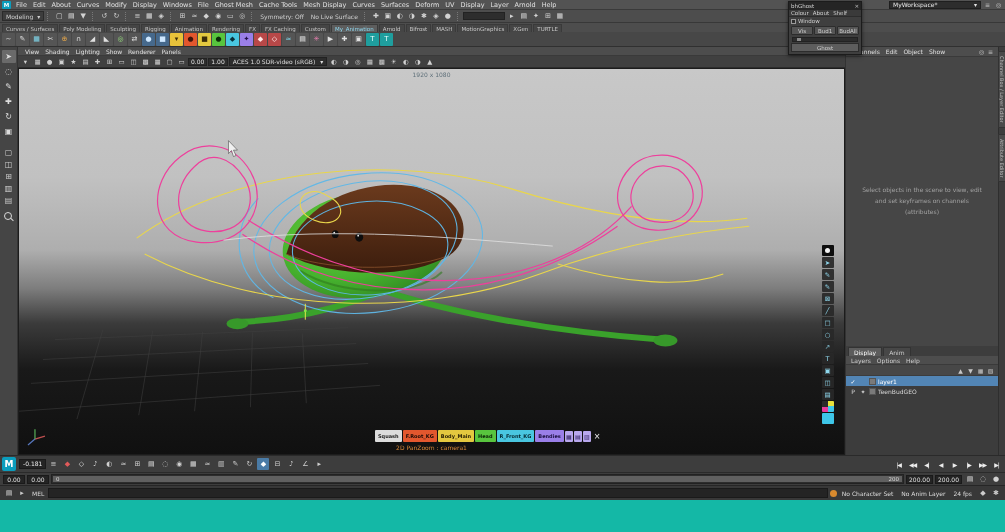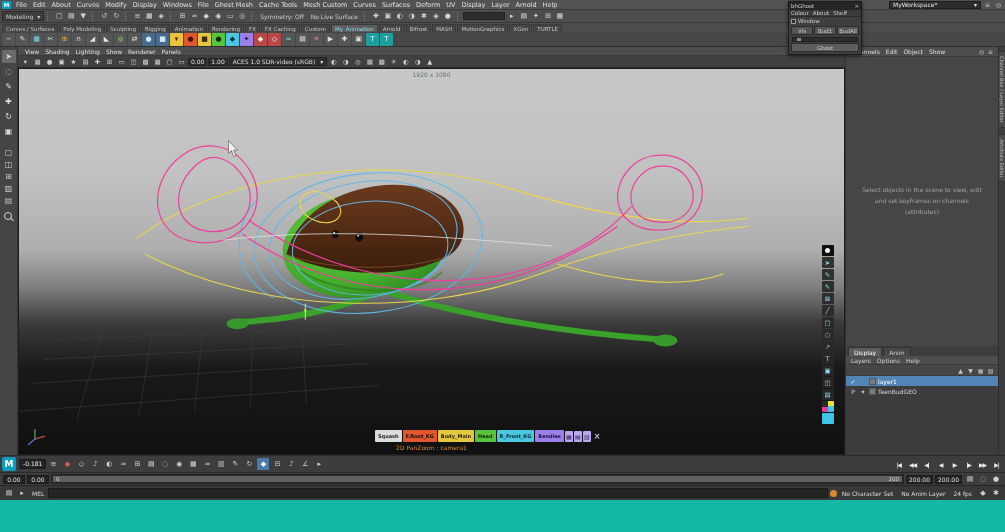--- a/index.html
+++ b/index.html
@@ -165,21 +165,21 @@
     <span class="menu">File</span>
         <span class="menu">Edit</span>
         <span class="menu">About</span>
         <span class="menu">Curves</span>
         <span class="menu">Modify</span>
         <span class="menu">Display</span>
         <span class="menu">Windows</span>
         <span class="menu">File</span>
         <span class="menu">Ghost Mesh</span>
         <span class="menu">Cache Tools</span>
-        <span class="menu">Mesh Custom</span>
+        <span class="menu">Mesh Display</span>
         <span class="menu">Curves</span>
         <span class="menu">Surfaces</span>
         <span class="menu">Deform</span>
         <span class="menu">UV</span>
         <span class="menu">Display</span>
         <span class="menu">Layer</span>
         <span class="menu">Arnold</span>
         <span class="menu">Help</span>
       </div>
     <div class="ws-box">

